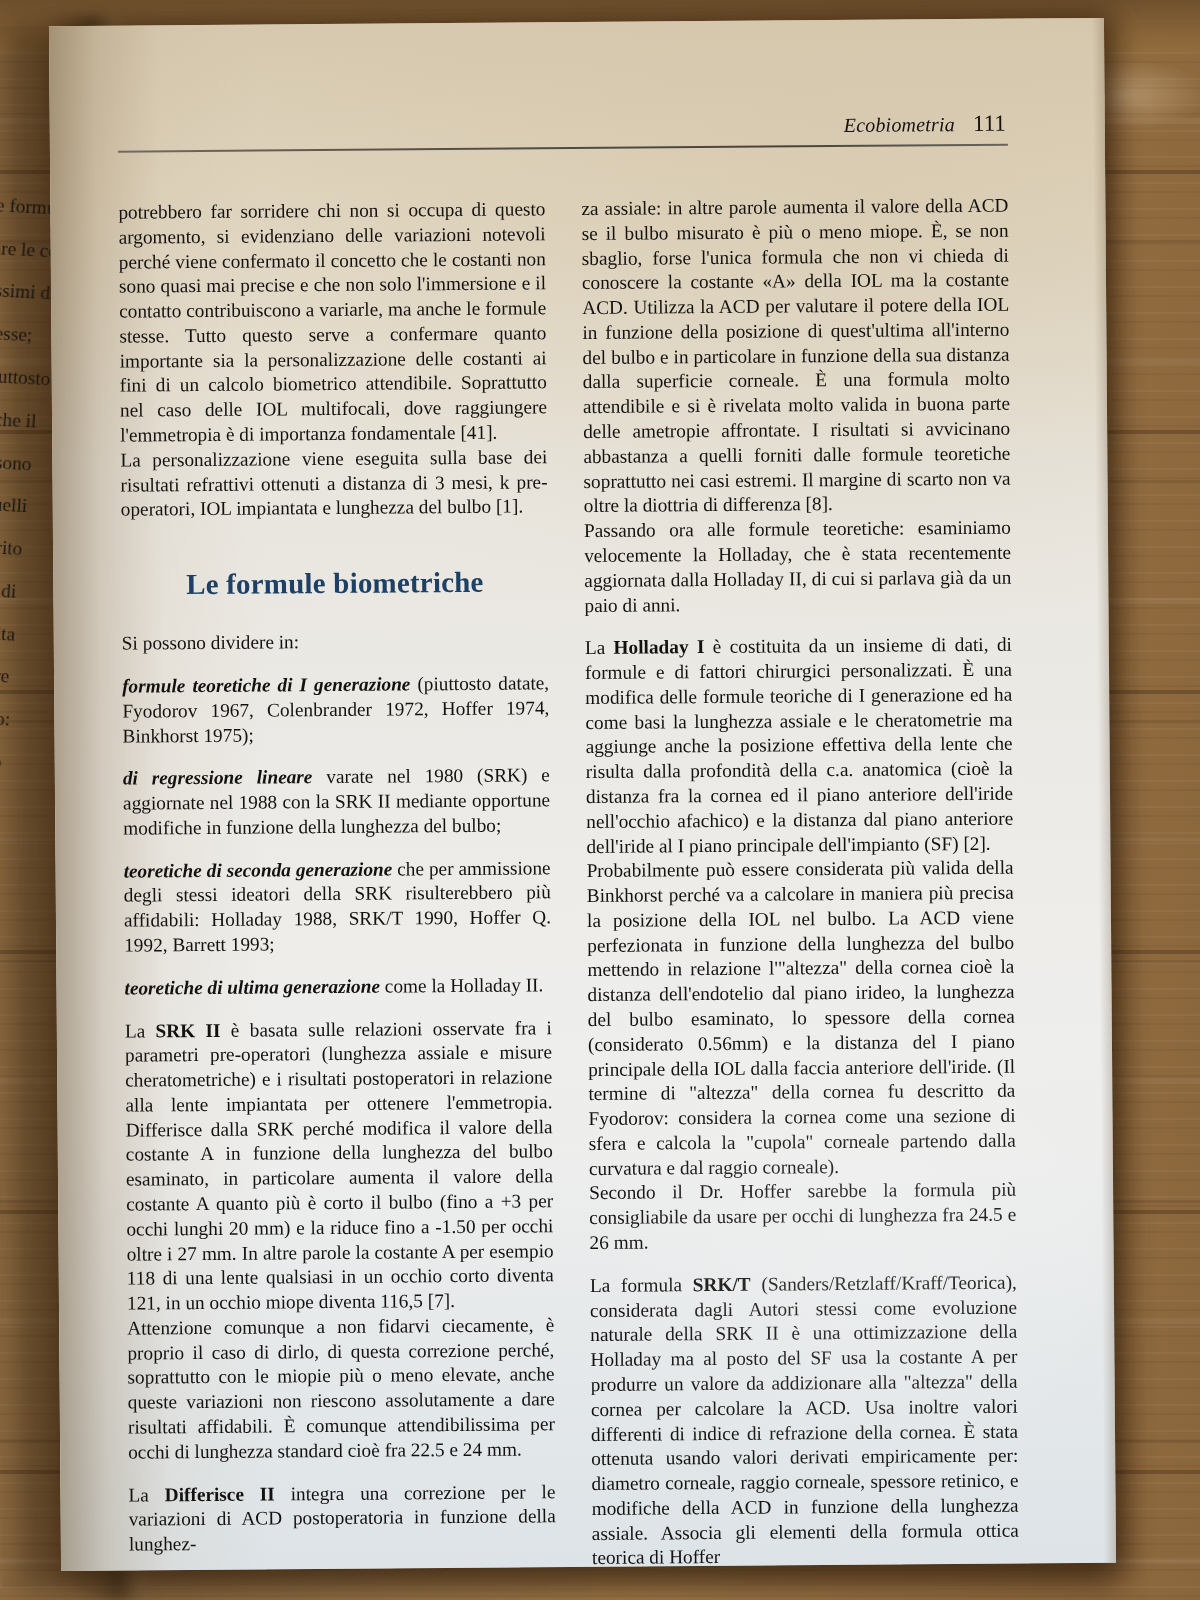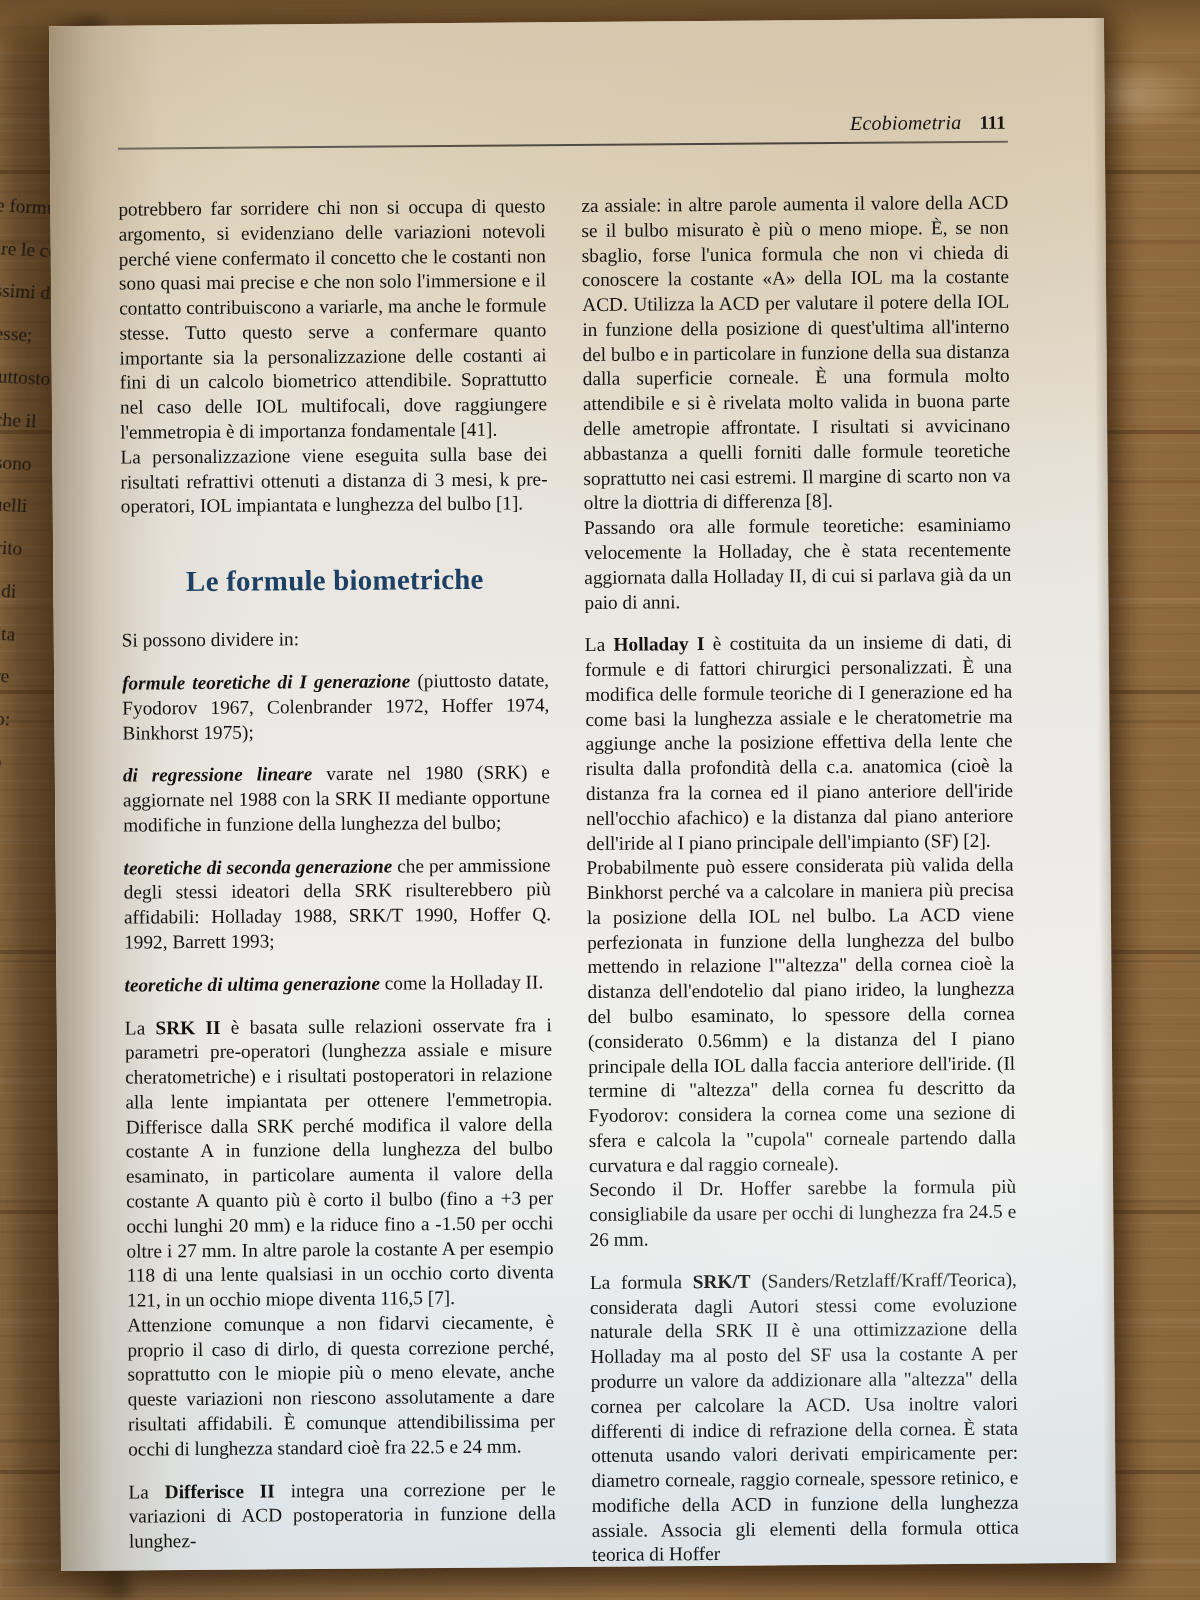--- a/index.html
+++ b/index.html
@@ -116,21 +116,21 @@
   }
 
   
   .content{position:absolute;left:68px;top:92px;width:890px;}
 
   .running-head{
     display:flex;align-items:baseline;justify-content:flex-end;
     gap:18px;color:#171310;padding-right:2px;
   }
   .rh-title{font-style:italic;font-size:20px;letter-spacing:.2px;}
-  .rh-page{font-weight:bold;font-size:19px;}
+  .rh-page{font-weight:normal;font-size:23px;}
   .rule{
     margin-top:7px;height:2px;width:100%;
     background:linear-gradient(90deg,#5f5a52,#3d3a35 35%,#2e2b27 75%,#56514a);
     opacity:.85;
   }
 
   .cols{
     display:flex;gap:36px;margin-top:48px;
   }
   .col{width:427px;}

